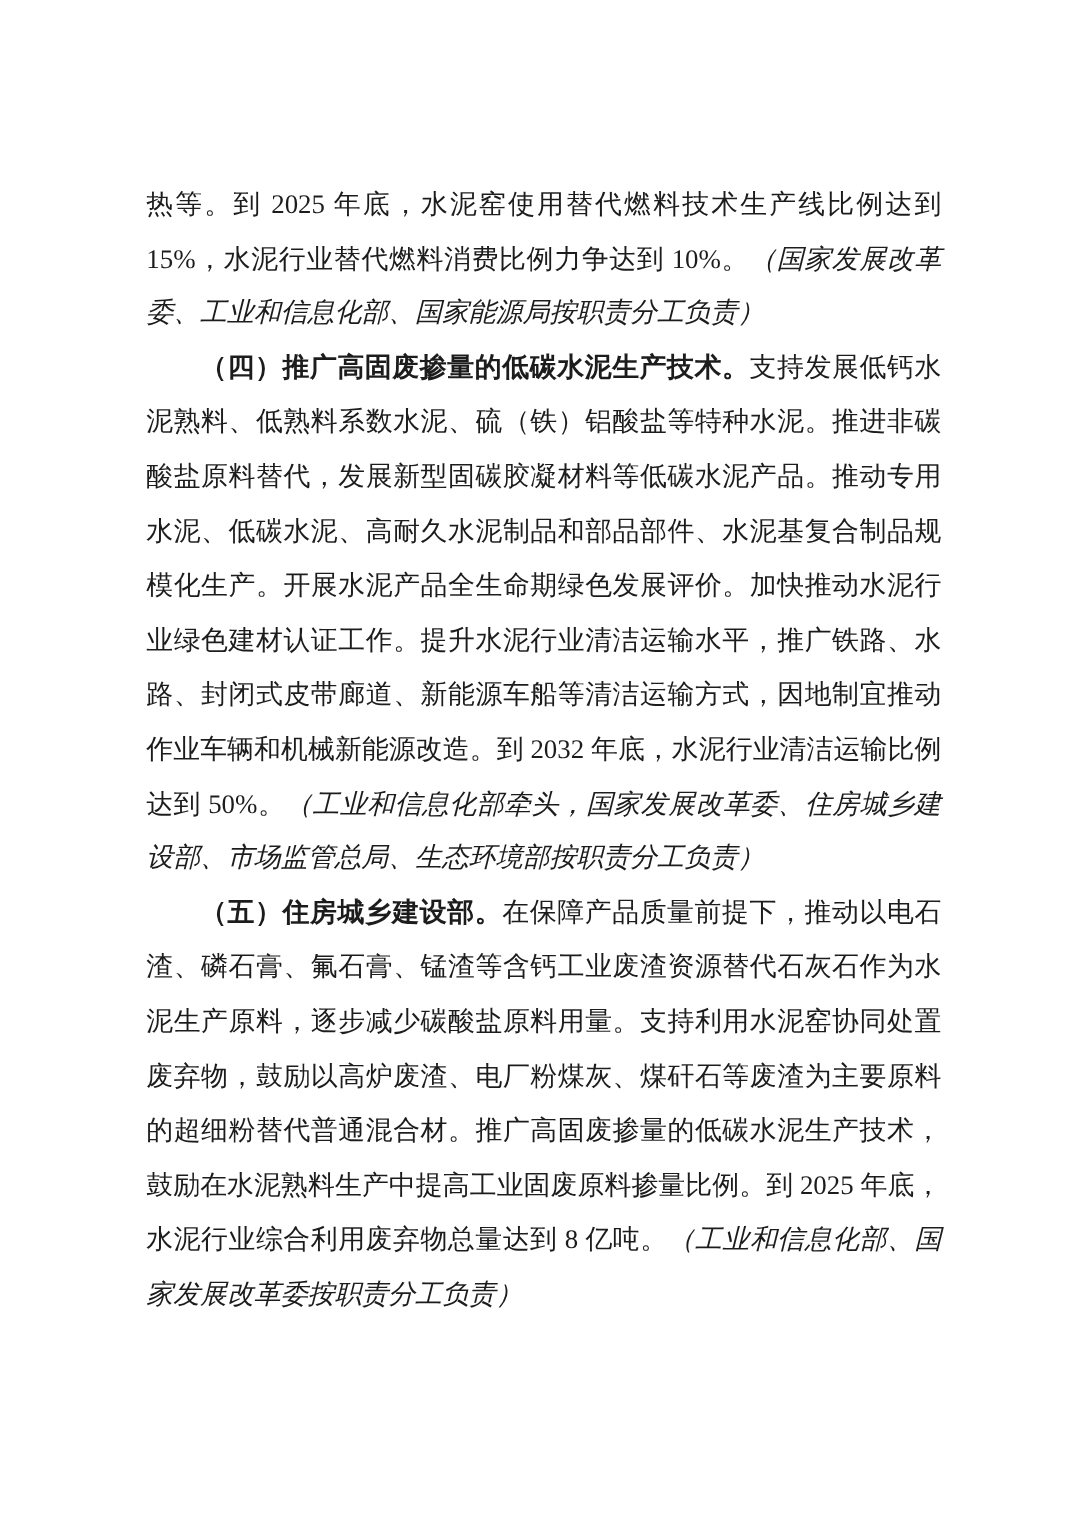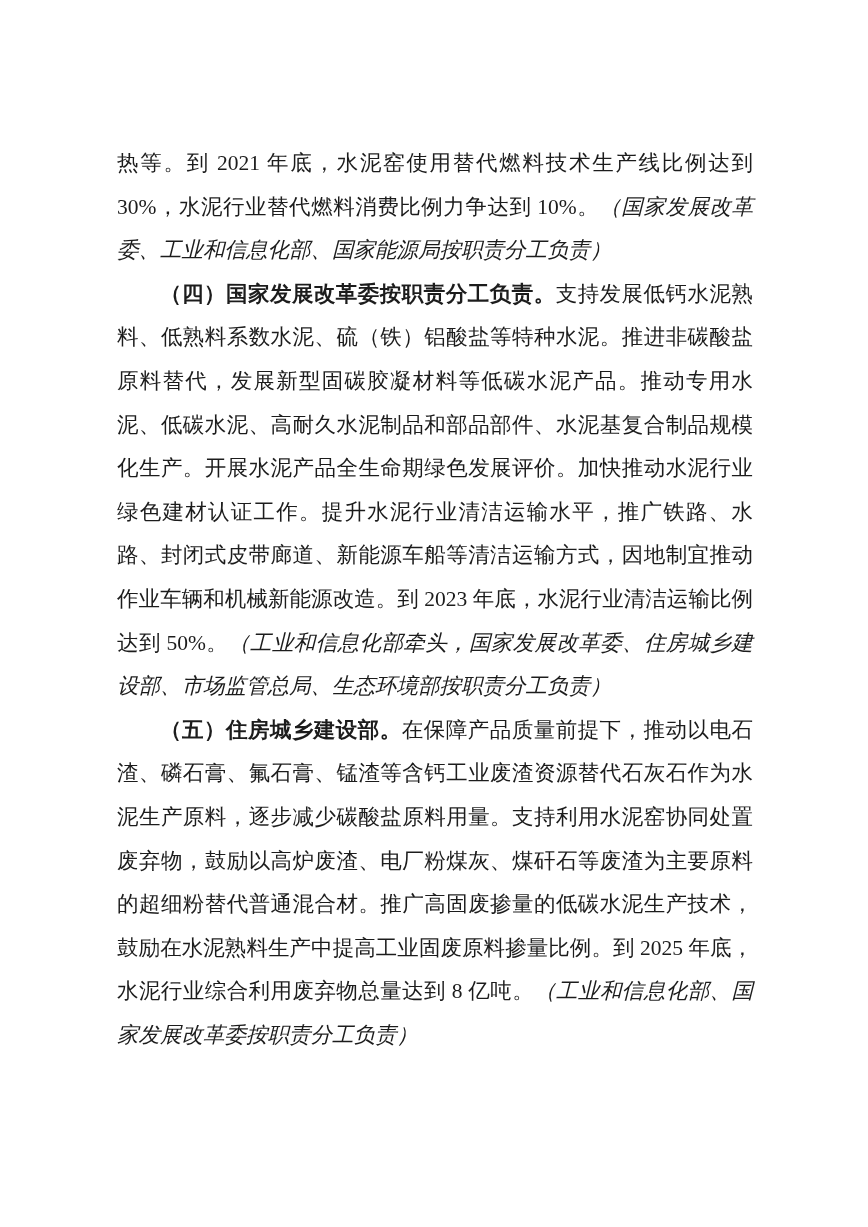--- a/index.html
+++ b/index.html
@@ -40,25 +40,25 @@
     font-weight: 500;
   }
 </style>
 </head>
 <body>
 
 <div class="page">
   <div class="text-block">
 
     <p class="para">
-      <span class="seg body">热等。到 2021 年底，水泥窑使用替代燃料技术生产线比例达到 30%，水泥行业替代燃料消费比例力争达到 10%。</span><span class="seg attribution">（国家发展改革委、工业和信息化部、国家能源局按职责分工负责）</span>
+      <span class="seg body">热等。到 2025 年底，水泥窑使用替代燃料技术生产线比例达到 15%，水泥行业替代燃料消费比例力争达到 10%。</span><span class="seg attribution">（国家发展改革委、工业和信息化部、国家能源局按职责分工负责）</span>
     </p>
 
     <p class="para indent">
-      <span class="seg heading">（四）国家发展改革委按职责分工负责。</span><span class="seg body">支持发展低钙水泥熟料、低熟料系数水泥、硫（铁）铝酸盐等特种水泥。推进非碳酸盐原料替代，发展新型固碳胶凝材料等低碳水泥产品。推动专用水泥、低碳水泥、高耐久水泥制品和部品部件、水泥基复合制品规模化生产。开展水泥产品全生命期绿色发展评价。加快推动水泥行业绿色建材认证工作。提升水泥行业清洁运输水平，推广铁路、水路、封闭式皮带廊道、新能源车船等清洁运输方式，因地制宜推动作业车辆和机械新能源改造。到 2023 年底，水泥行业清洁运输比例达到 50%。</span><span class="seg attribution">（工业和信息化部牵头，国家发展改革委、住房城乡建设部、市场监管总局、生态环境部按职责分工负责）</span>
+      <span class="seg heading">（四）推广高固废掺量的低碳水泥生产技术。</span><span class="seg body">支持发展低钙水泥熟料、低熟料系数水泥、硫（铁）铝酸盐等特种水泥。推进非碳酸盐原料替代，发展新型固碳胶凝材料等低碳水泥产品。推动专用水泥、低碳水泥、高耐久水泥制品和部品部件、水泥基复合制品规模化生产。开展水泥产品全生命期绿色发展评价。加快推动水泥行业绿色建材认证工作。提升水泥行业清洁运输水平，推广铁路、水路、封闭式皮带廊道、新能源车船等清洁运输方式，因地制宜推动作业车辆和机械新能源改造。到 2032 年底，水泥行业清洁运输比例达到 50%。</span><span class="seg attribution">（工业和信息化部牵头，国家发展改革委、住房城乡建设部、市场监管总局、生态环境部按职责分工负责）</span>
     </p>
 
     <p class="para indent">
       <span class="seg heading">（五）住房城乡建设部。</span><span class="seg body">在保障产品质量前提下，推动以电石渣、磷石膏、氟石膏、锰渣等含钙工业废渣资源替代石灰石作为水泥生产原料，逐步减少碳酸盐原料用量。支持利用水泥窑协同处置废弃物，鼓励以高炉废渣、电厂粉煤灰、煤矸石等废渣为主要原料的超细粉替代普通混合材。推广高固废掺量的低碳水泥生产技术，鼓励在水泥熟料生产中提高工业固废原料掺量比例。到 2025 年底，水泥行业综合利用废弃物总量达到 8 亿吨。</span><span class="seg attribution">（工业和信息化部、国家发展改革委按职责分工负责）</span>
     </p>
 
   </div>
 </div>
 
 </body></html>

